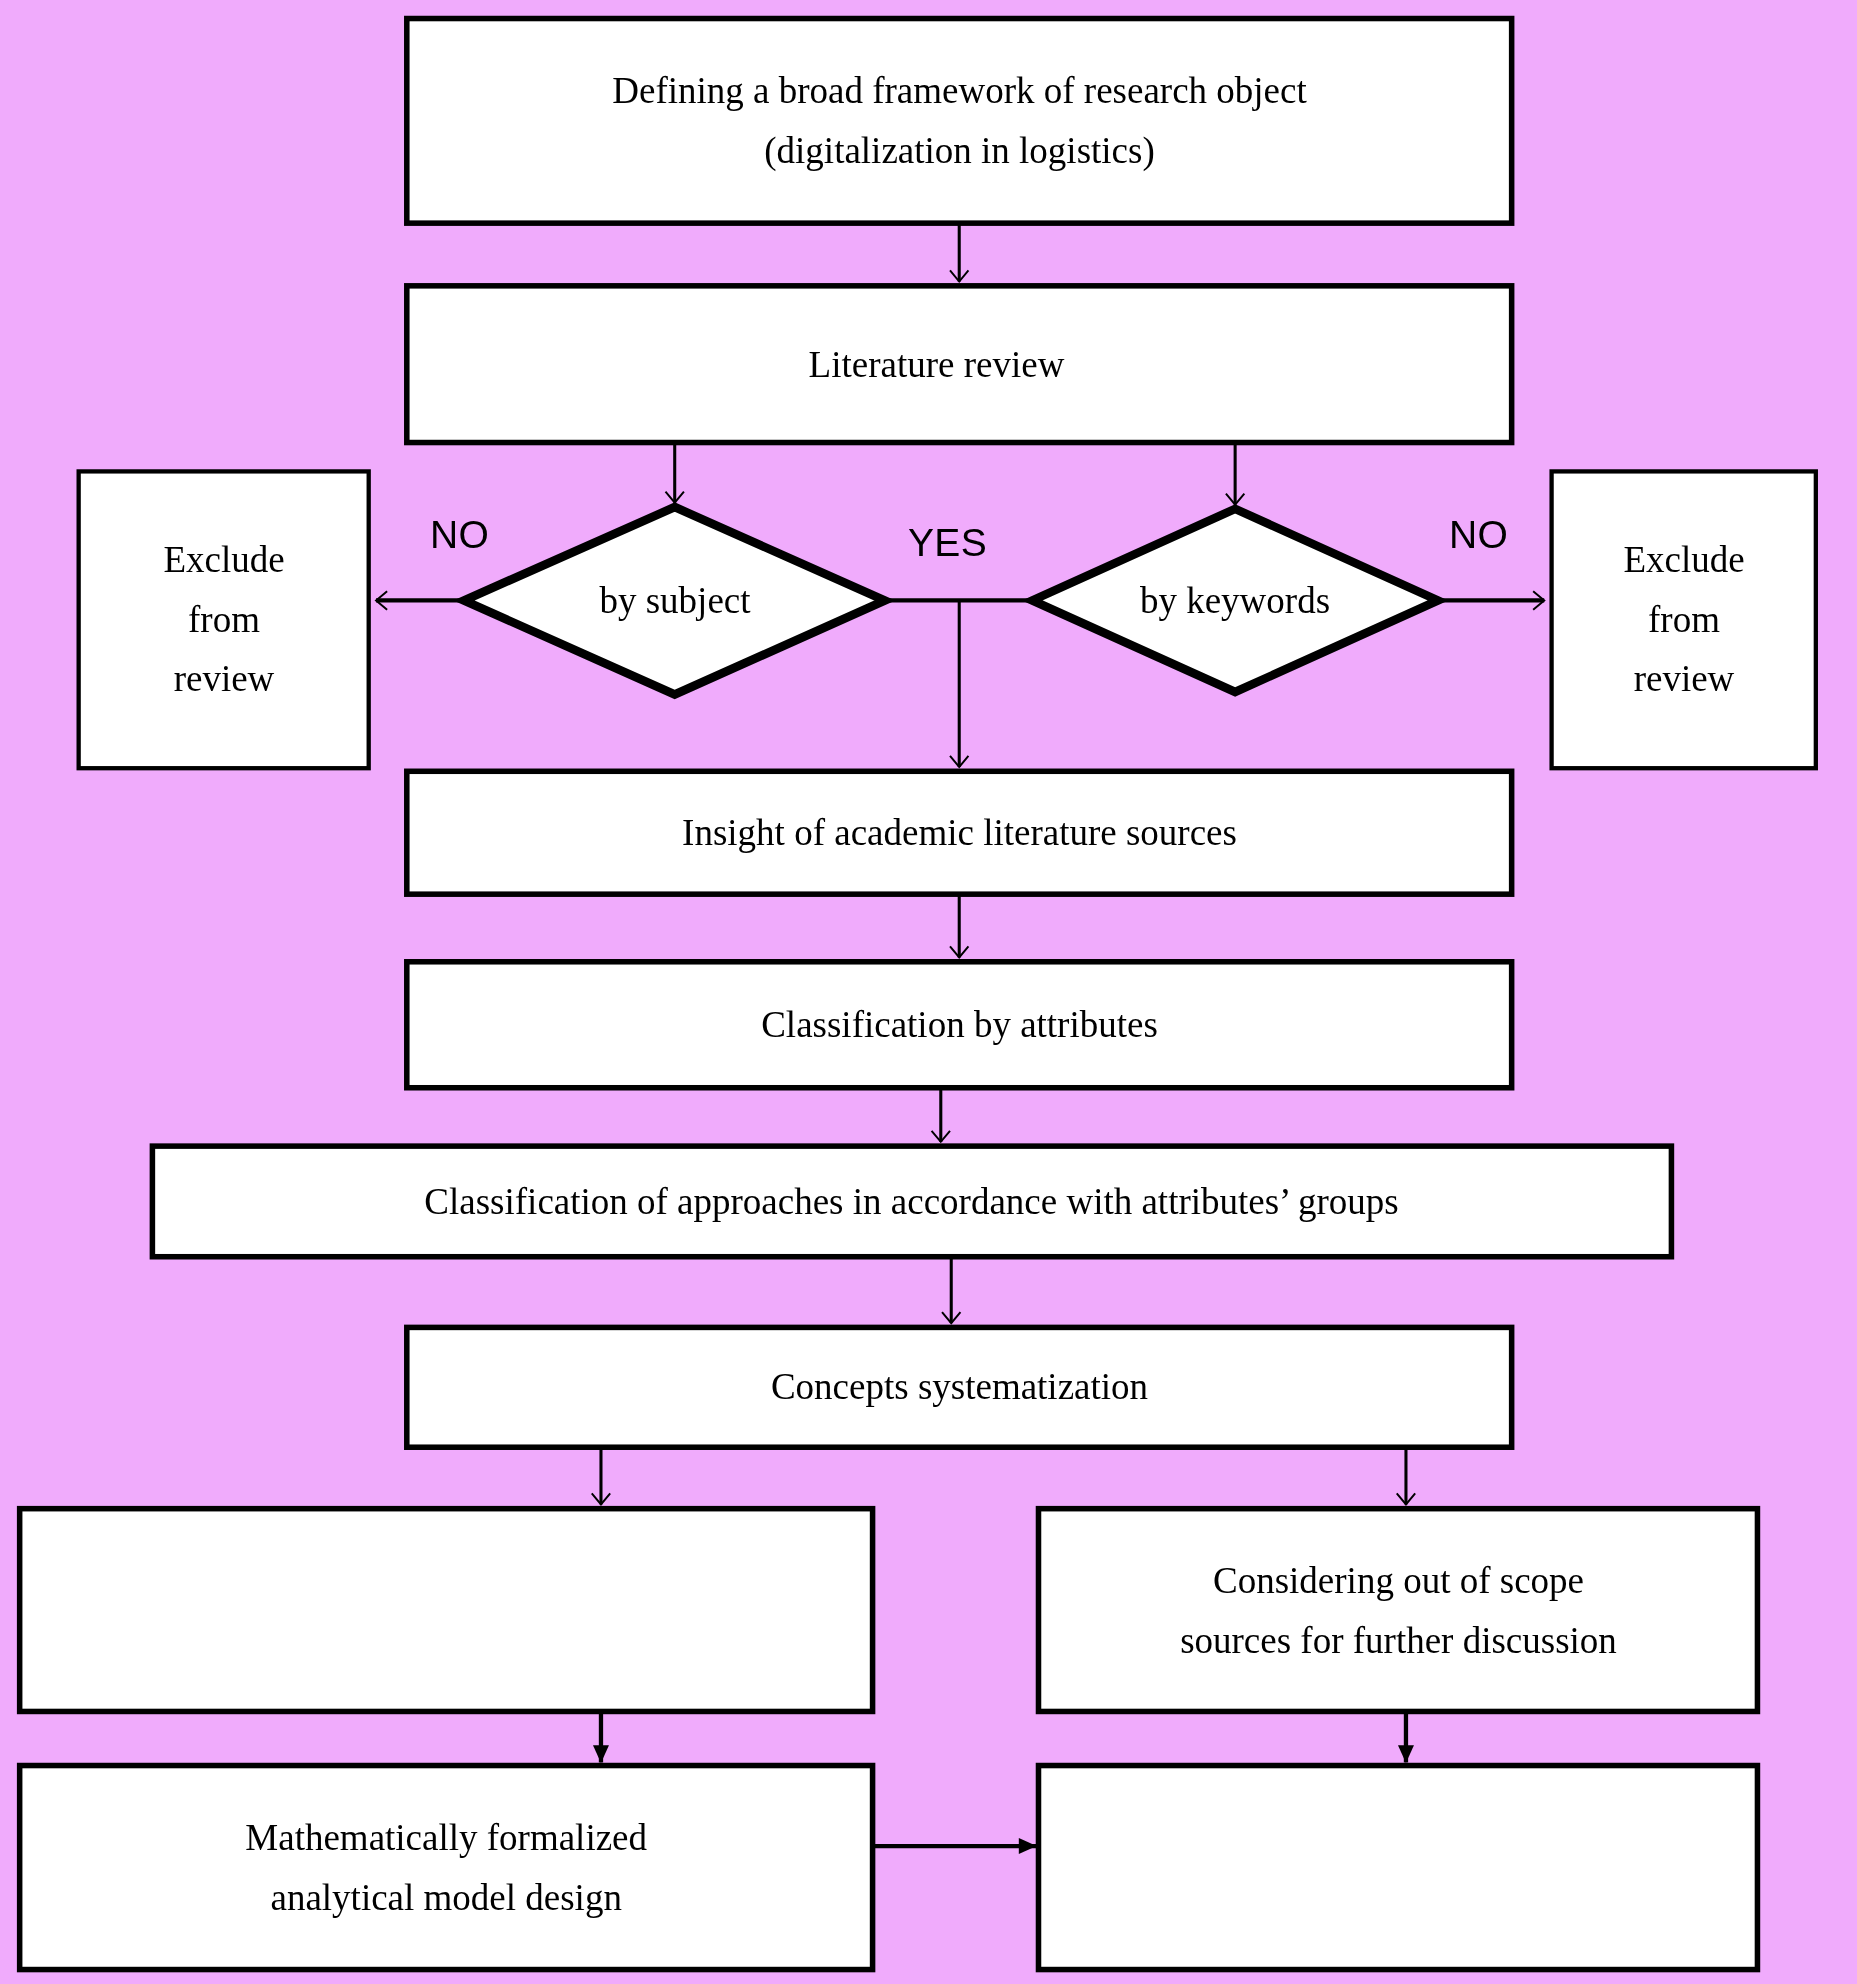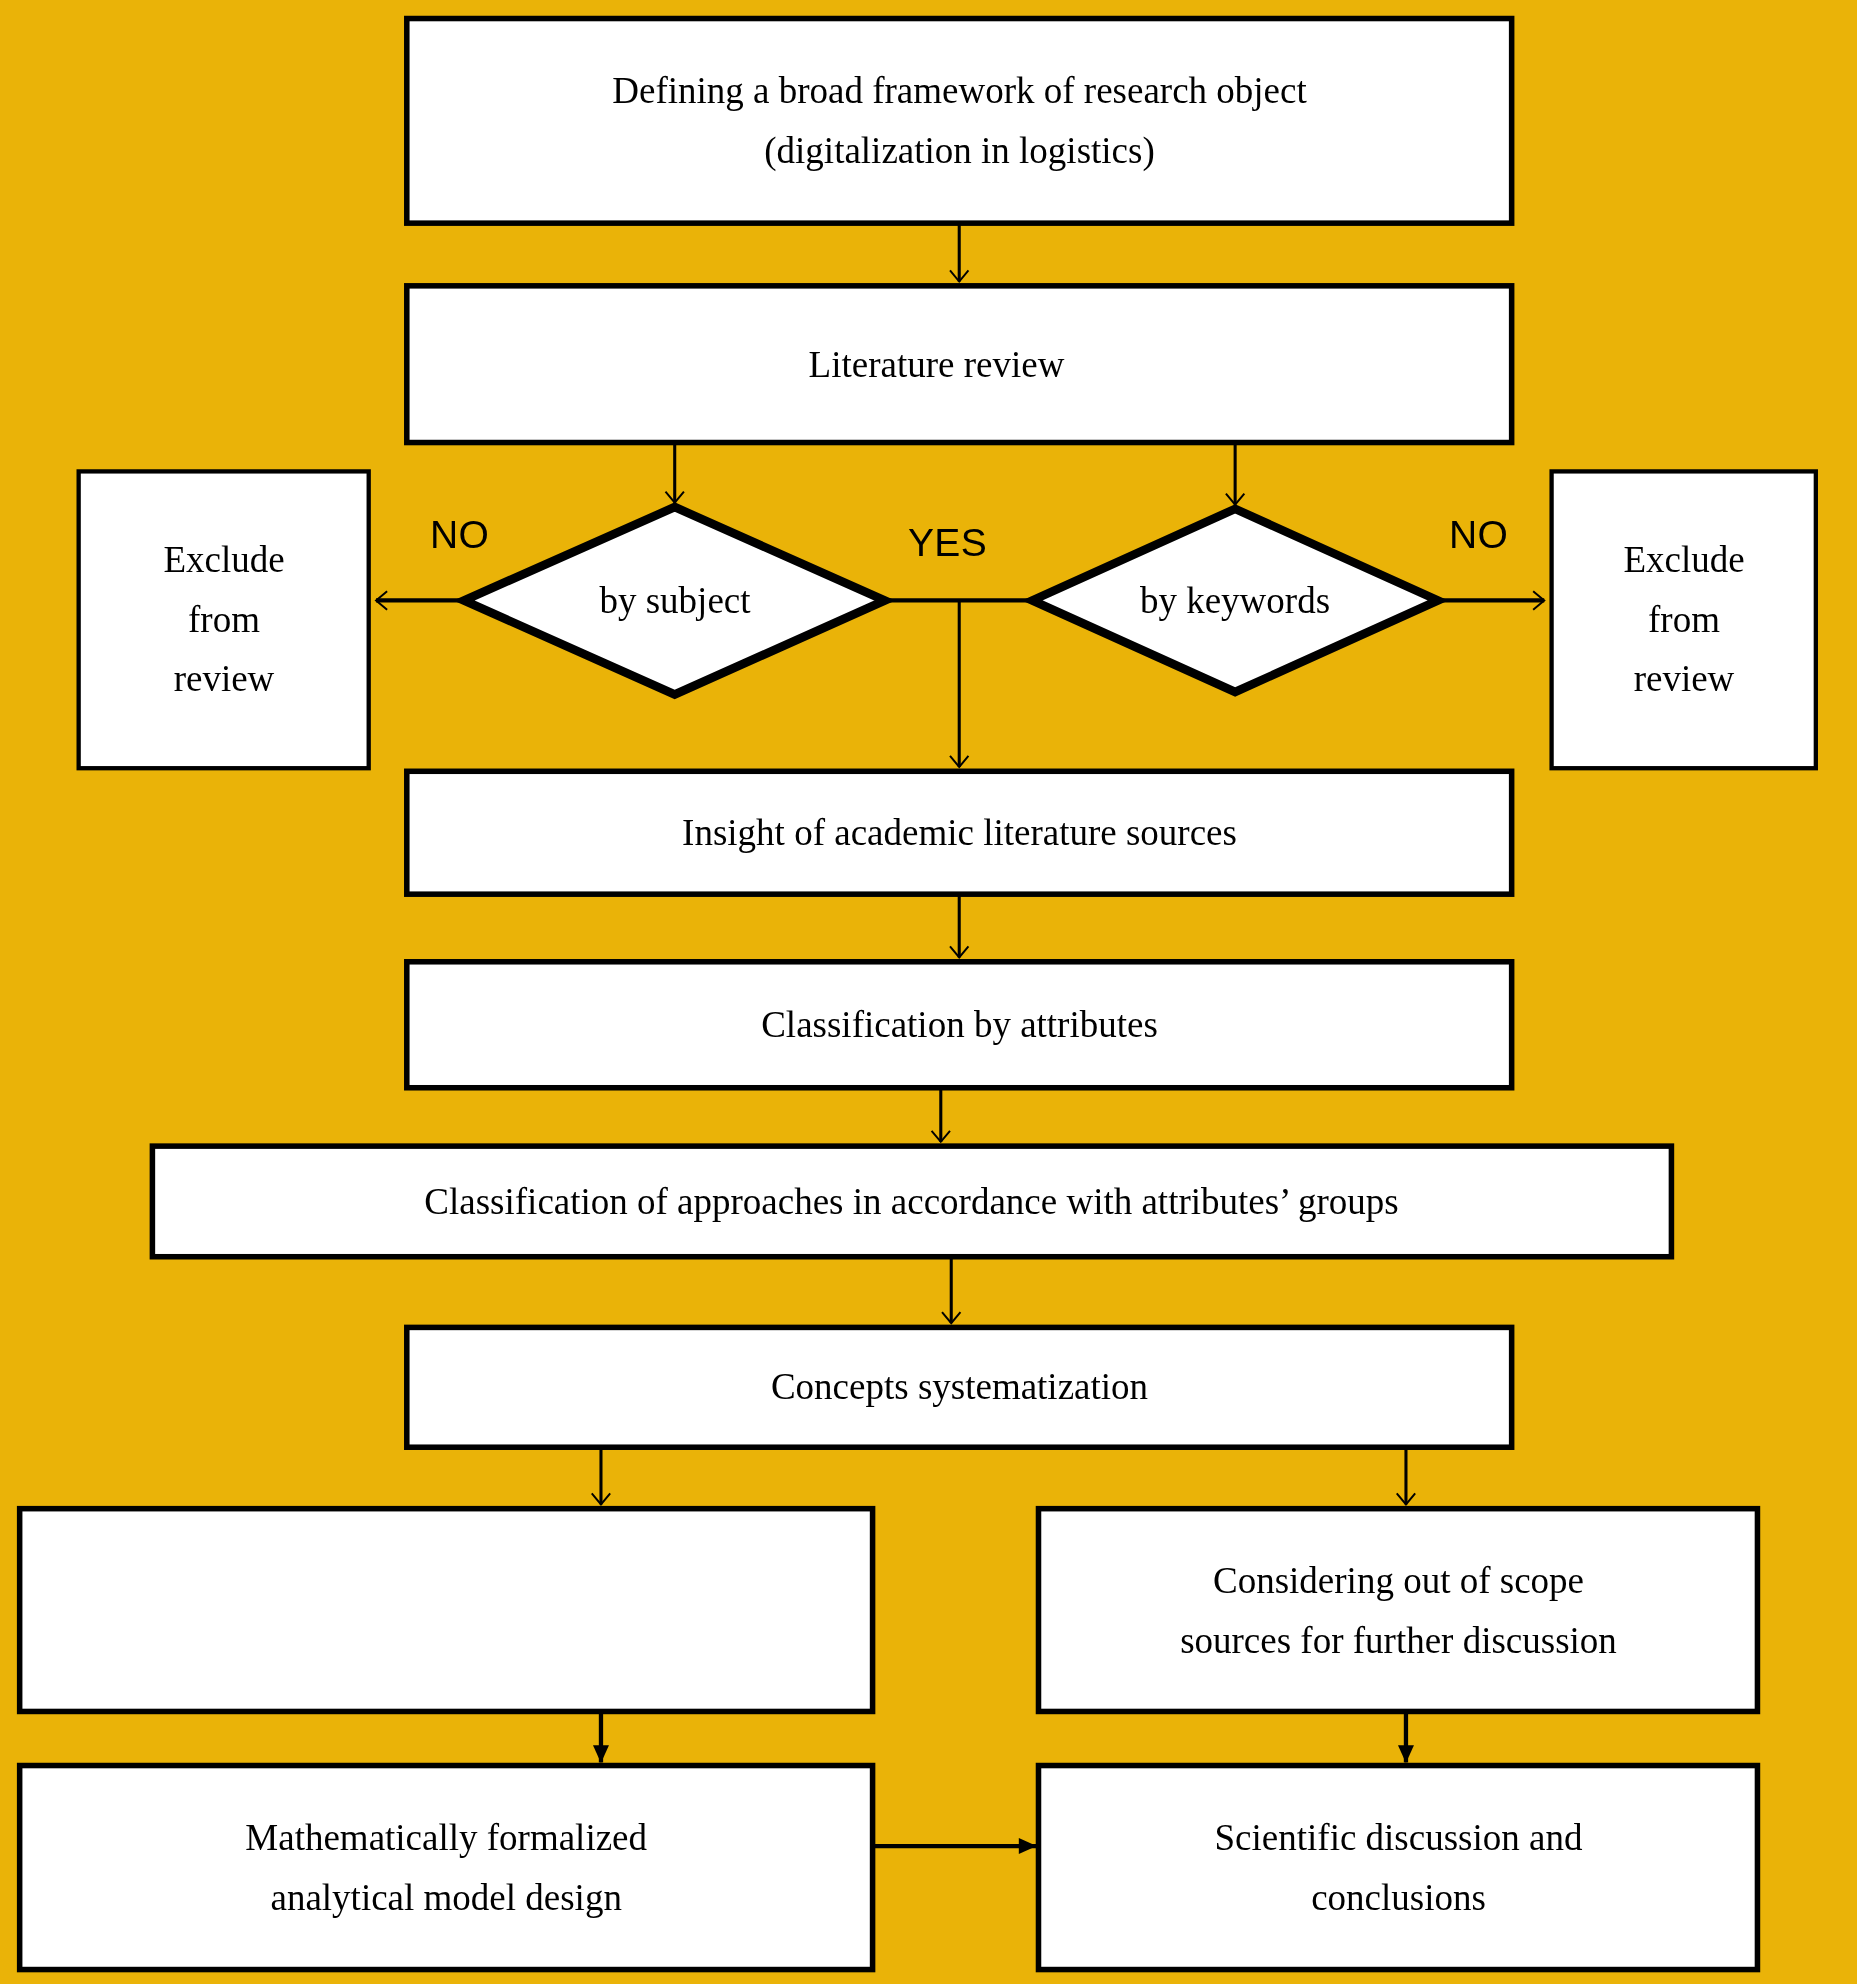--- a/index.html
+++ b/index.html
@@ -4,21 +4,21 @@
 <style>
   html, body {
     margin: 0;
     padding: 0;
     background: #ffffff;
   }
   #flowchart-root {
     position: relative;
     width: 1857px;
     height: 1985px;
-    background: #eab308;
+    background: #f0abfc;
     font-family: "Liberation Serif", "DejaVu Serif", serif;
     overflow: hidden;
   }
   svg.canvas {
     position: absolute;
     top: 0;
     left: 0;
     width: 1857px;
     height: 1985px;
   }
@@ -187,26 +187,20 @@
     </span>
   </div>
 
   <div class="node-label" style="left:19.7px; top:1766px; width:853px; height:204px;">
     <span>
       <span>Mathematically formalized</span>
       <span>analytical model design</span>
     </span>
   </div>
 
-  <div class="node-label" style="left:1039px; top:1766px; width:719px; height:204px;">
-    <span>
-      <span>Scientific discussion and</span>
-      <span>conclusions</span>
-    </span>
-  </div>
 
   <div class="edge-label" style="left:430px; top:513px;">NO</div>
 
   <div class="edge-label" style="left:908px; top:521px;">YES</div>
 
   <div class="edge-label" style="left:1449px; top:513px;">NO</div>
 
 </div>
 
 

